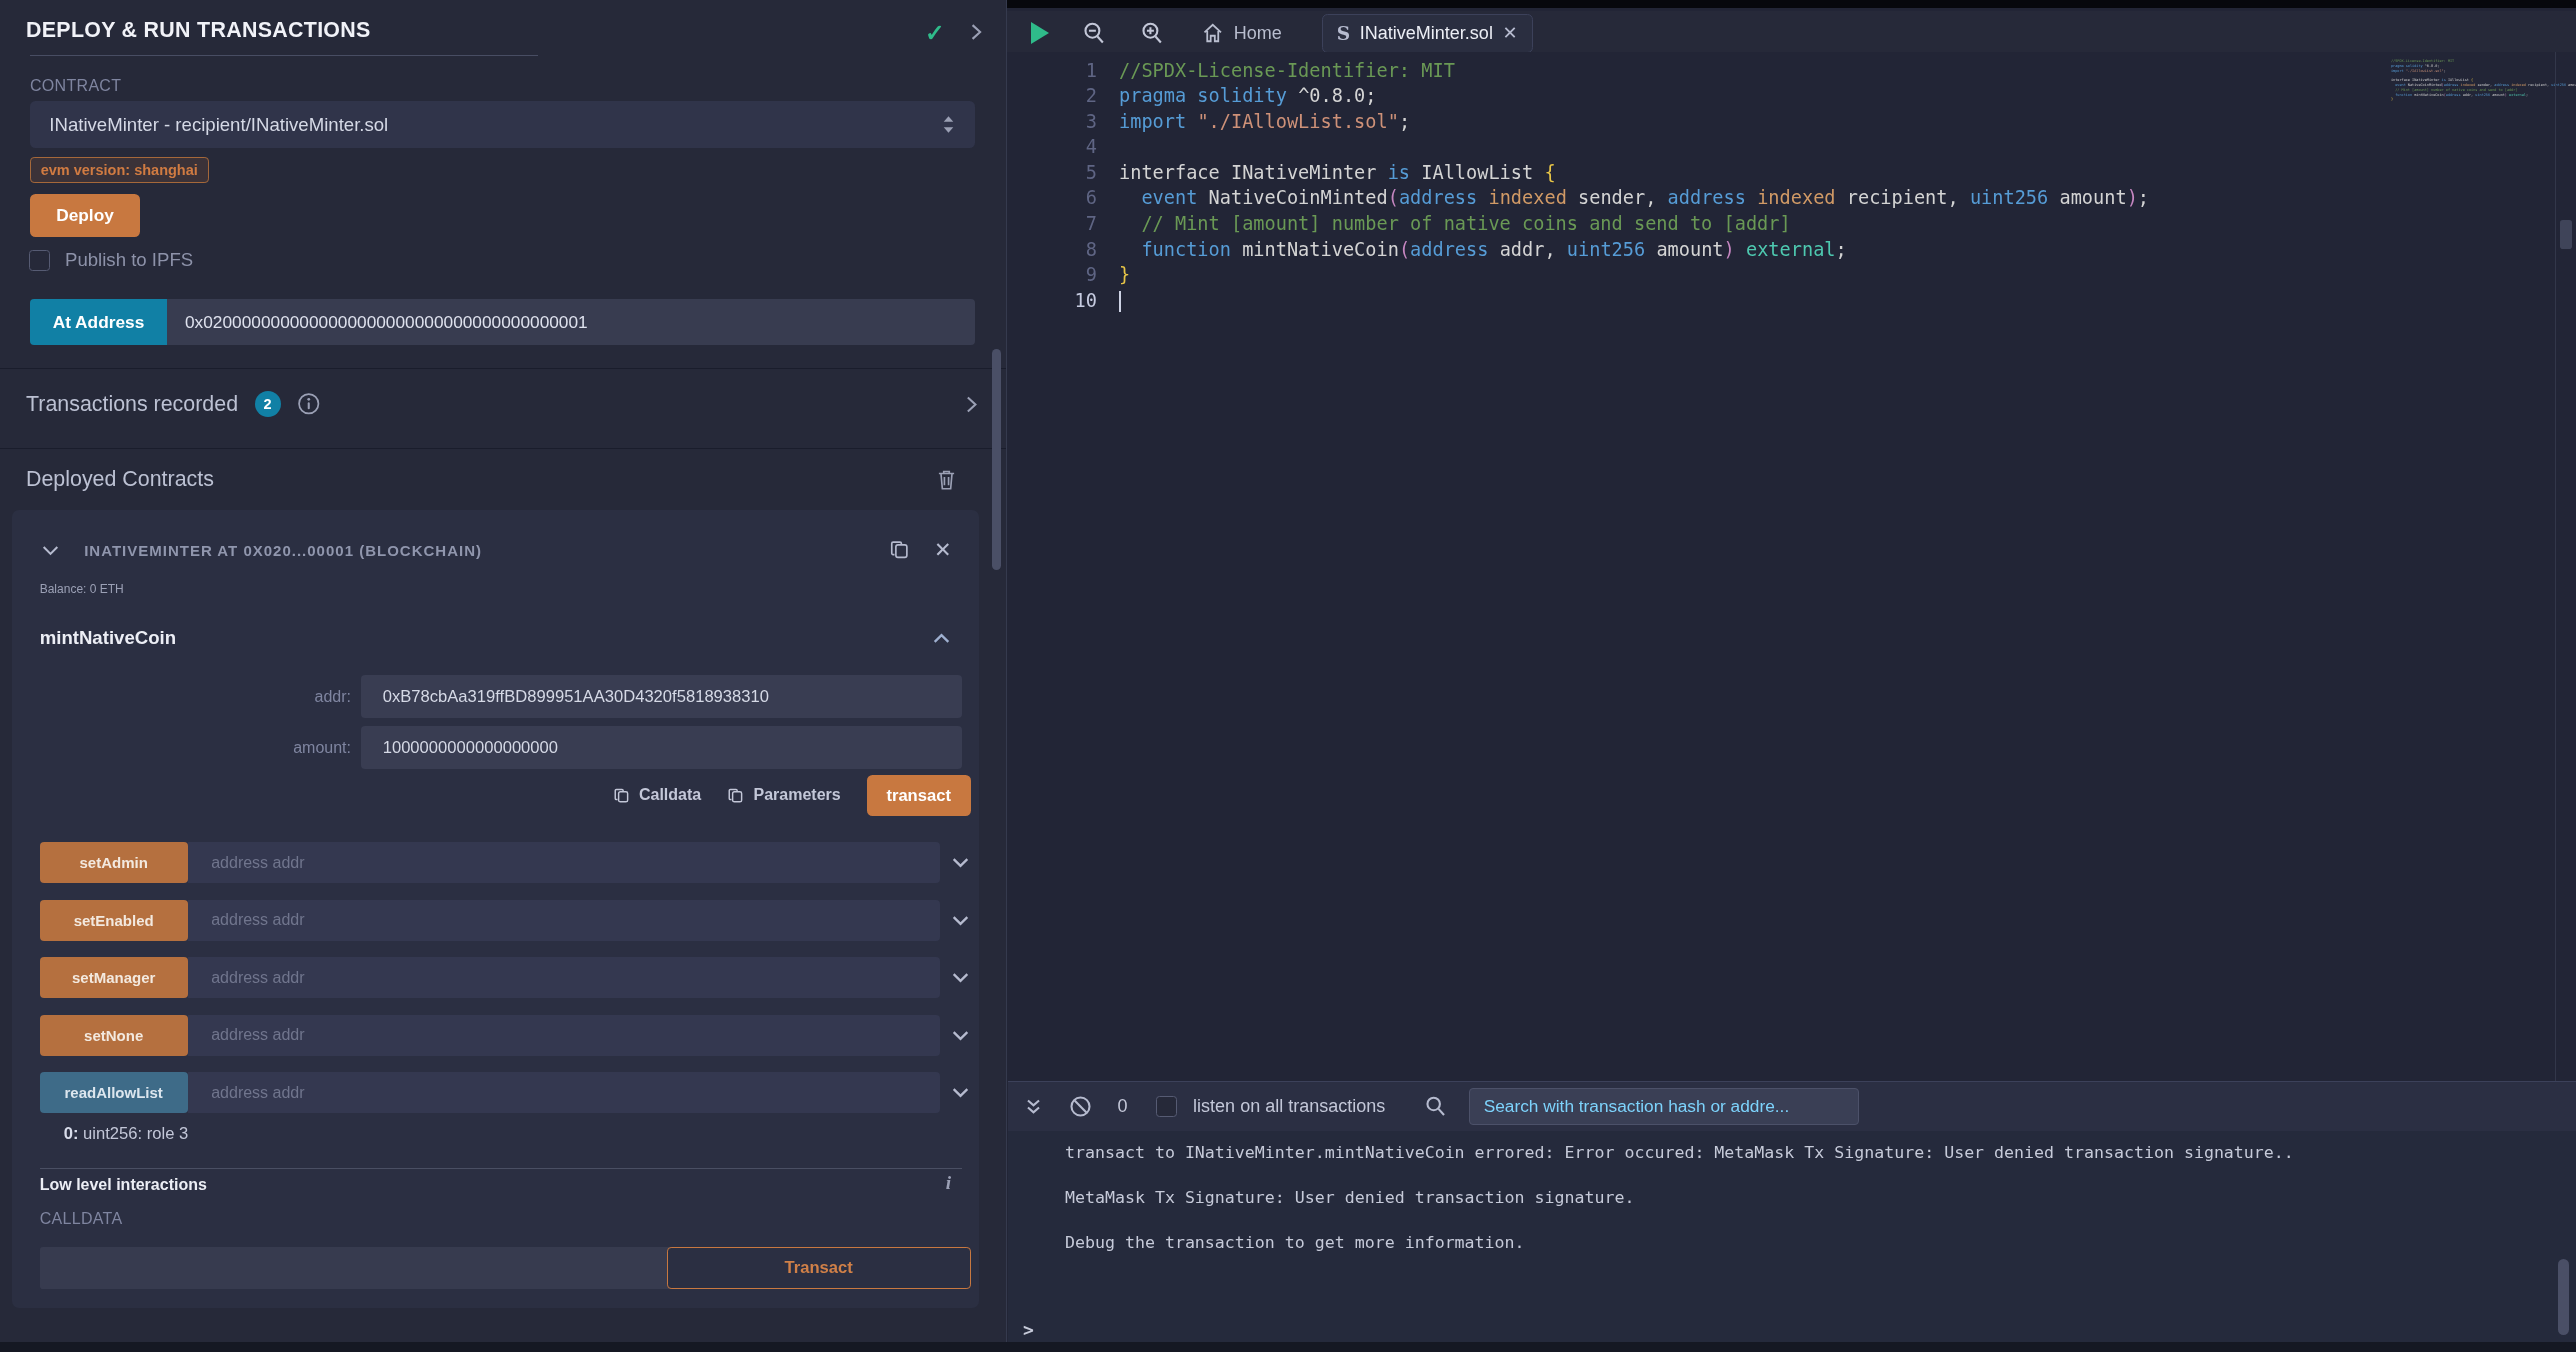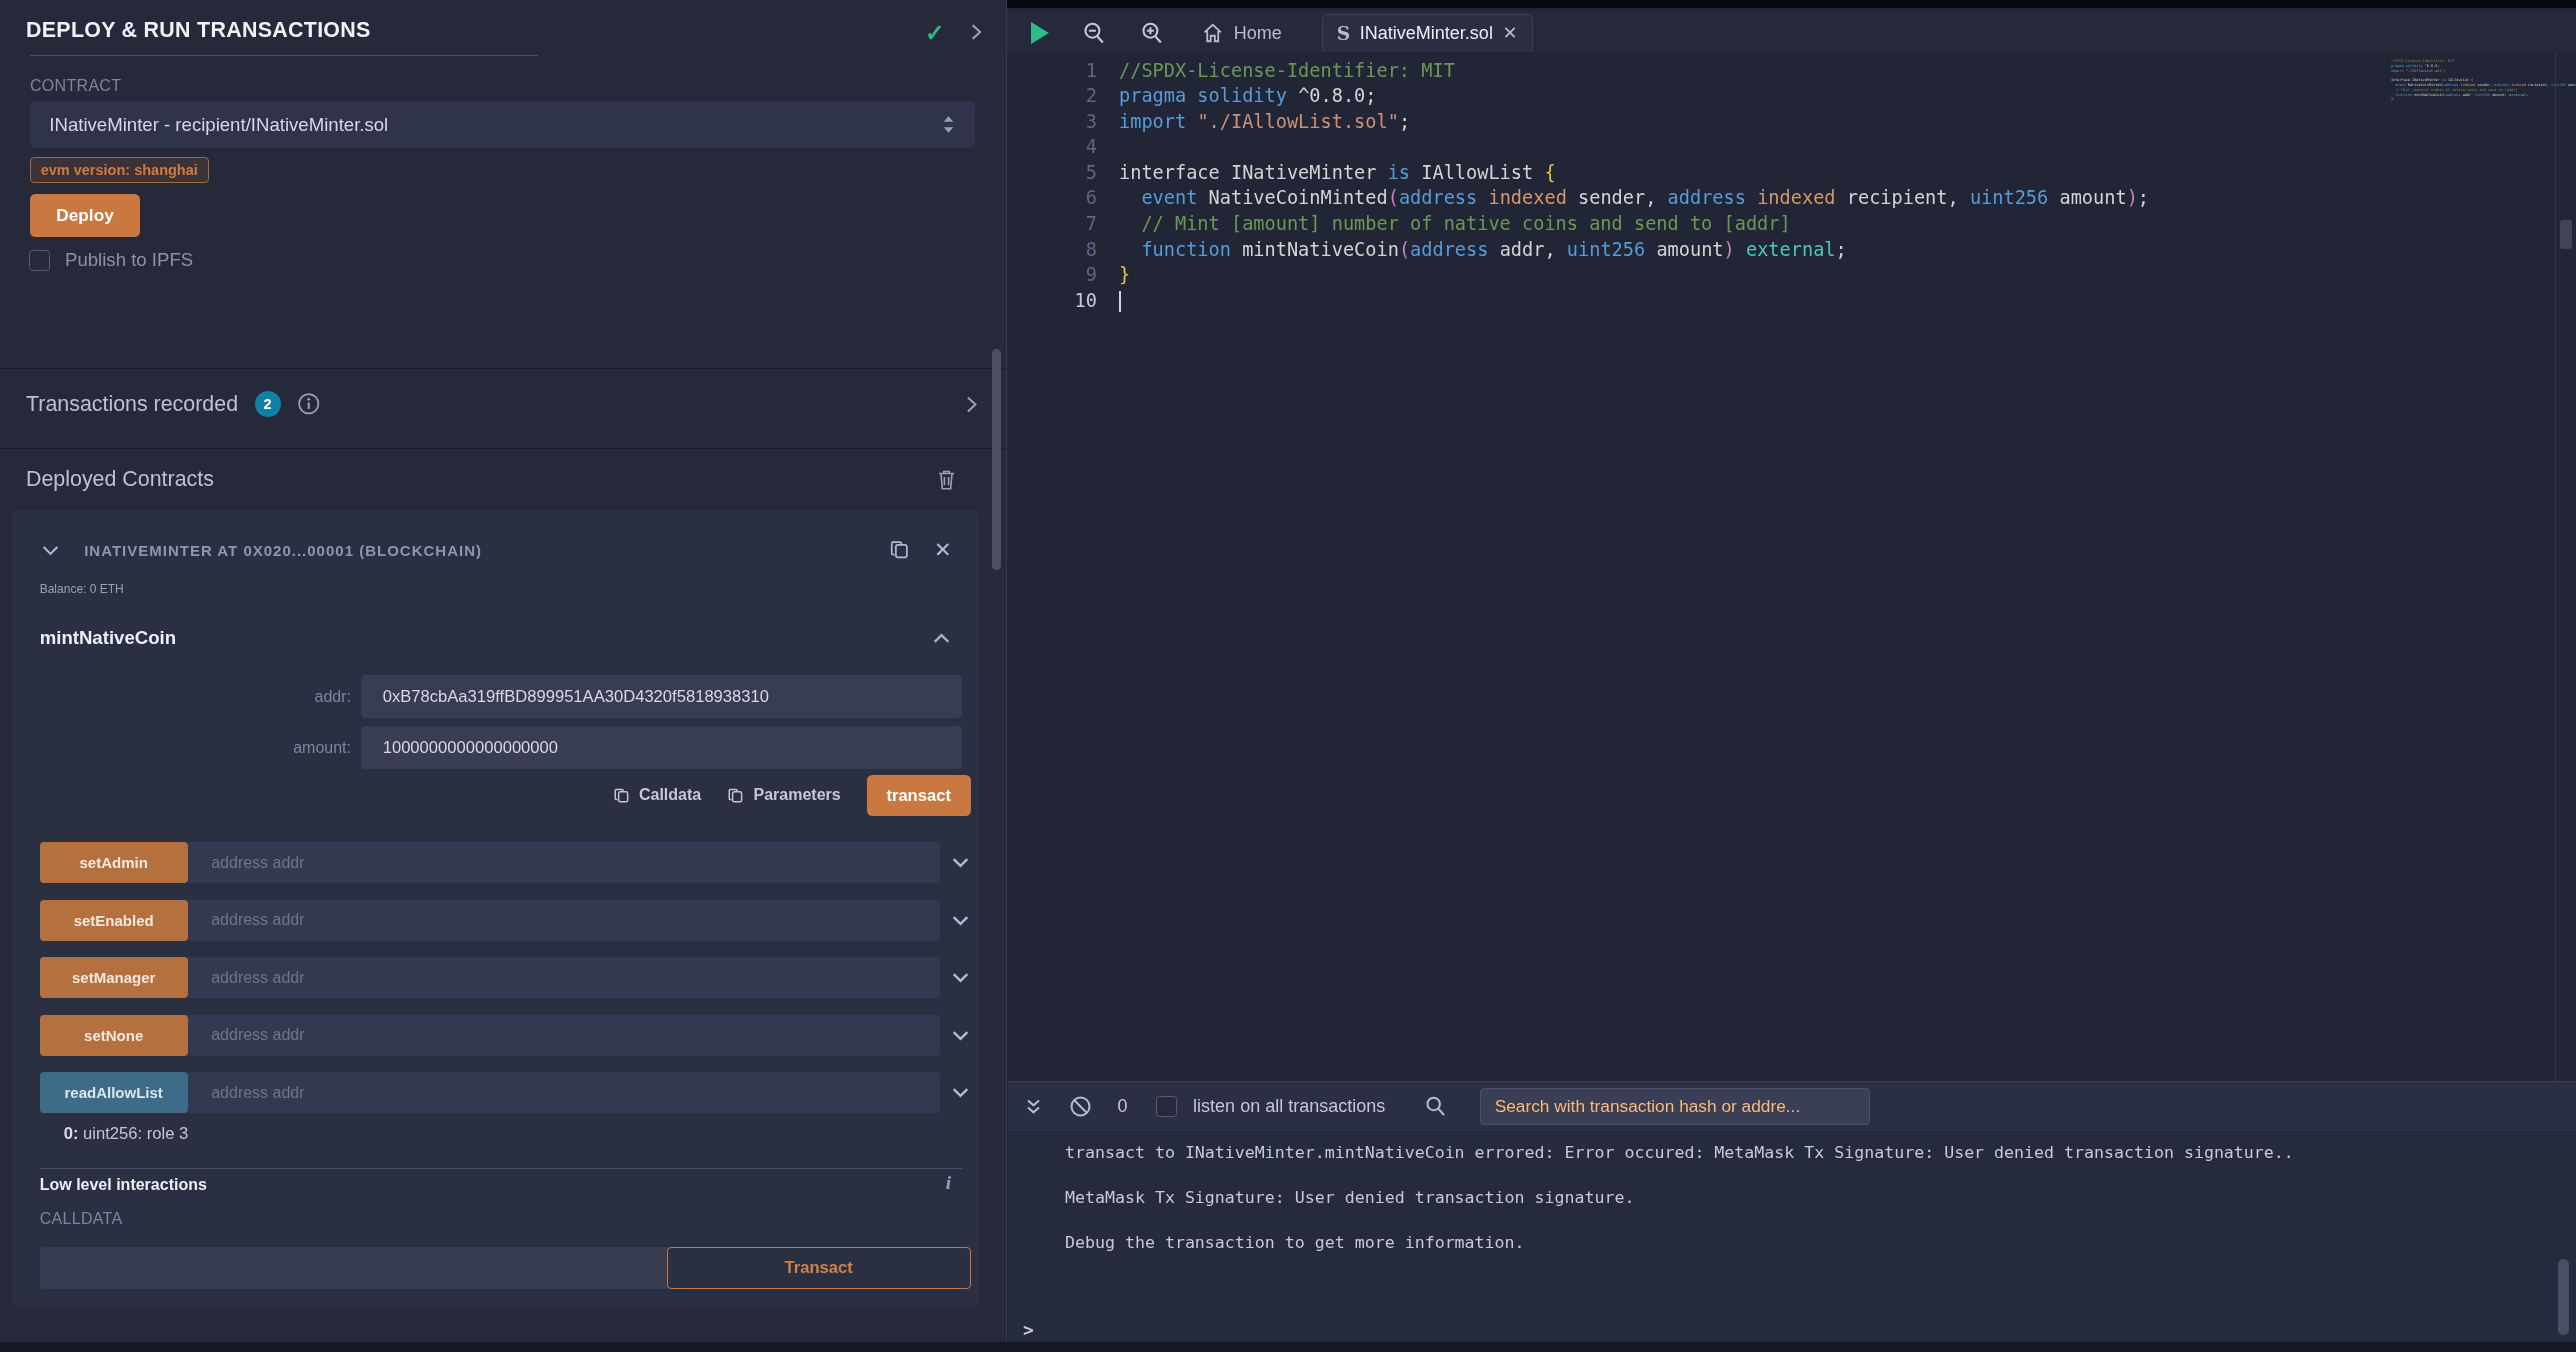--- a/index.html
+++ b/index.html
@@ -136,22 +136,22 @@
   .editor-rline { position:absolute; left:1548px; top:0; width:1.4px; height:1029px; background:#33374a; }
   .editor-scrolldash { position:absolute; left:1553px; top:168px; width:11.7px; height:29px; background:#3f4459; border-radius:2.8px; }
 
   
   .term-bar { left:1008px; top:1081px; width:1568px; height:50px; background:#2b2f43;
     border-top:1.4px solid #3c415a; display:flex; align-items:center; color:#b6bbcf; }
   .term-count { font-size:18px; color:#c3c7d8; margin-left:25px; }
   .term-check { margin-left:28px; }
   .listen-label { margin-left:16.6px; font-size:18px; color:#c3c7d8; }
   .term-search-icon { margin-left:39px; }
-  .term-search { margin-left:32px; width:390px; height:37px; background:#3a3f55; border:1.4px solid #4c5169;
-    border-radius:4px; display:flex; align-items:center; padding:0 14px; font-size:17.3px; color:#fdba74; }
+  .term-search { margin-left:21px; width:390px; height:37px; background:#3a3f55; border:1.4px solid #4c5169;
+    border-radius:4px; display:flex; align-items:center; padding:0 14px; font-size:17.3px; color:#7dd3fc; }
 
   .term-body { left:1008px; top:1131px; width:1568px; height:211px; background:#252a3c;
     font-family:"DejaVu Sans Mono",monospace; font-size:16.6px; color:#c6cad9; }
   .term-line { position:absolute; left:57px; white-space:pre; }
   .term-prompt { position:absolute; left:15px; top:188px; font-size:18px; font-weight:700; }
   .term-scroll { position:absolute; left:1550px; top:128px; width:11px; height:76px; background:#4a4f66; border-radius:5.5px; }
 
   svg { display:block; }
 </style>
 </head>
@@ -184,20 +184,24 @@
 
     <span class="abs evm-badge">evm version: shanghai</span>
 
     <button class="abs btn deploy-btn">Deploy</button>
 
     <div class="abs publish-row">
       <span class="checkbox"></span>
       <span class="publish-label">Publish to IPFS</span>
     </div>
 
+    <div class="abs ataddr-row">
+      <button class="btn ataddr-btn">At Address</button>
+      <div class="ataddr-input">0x0200000000000000000000000000000000000001</div>
+    </div>
 
     <div class="abs divider div1"></div>
 
     <div class="abs txrec-row">
       <span class="txrec-label">Transactions recorded</span>
       <span class="count-badge">2</span>
       <span class="icon">
         <svg width="23.5" height="23.5" viewBox="0 0 34 34">
             <circle cx="17" cy="17" r="14" fill="none" stroke="#9ba0b5" stroke-width="2.5"></circle>
             <circle cx="17" cy="10.5" r="2" fill="#9ba0b5"></circle>

